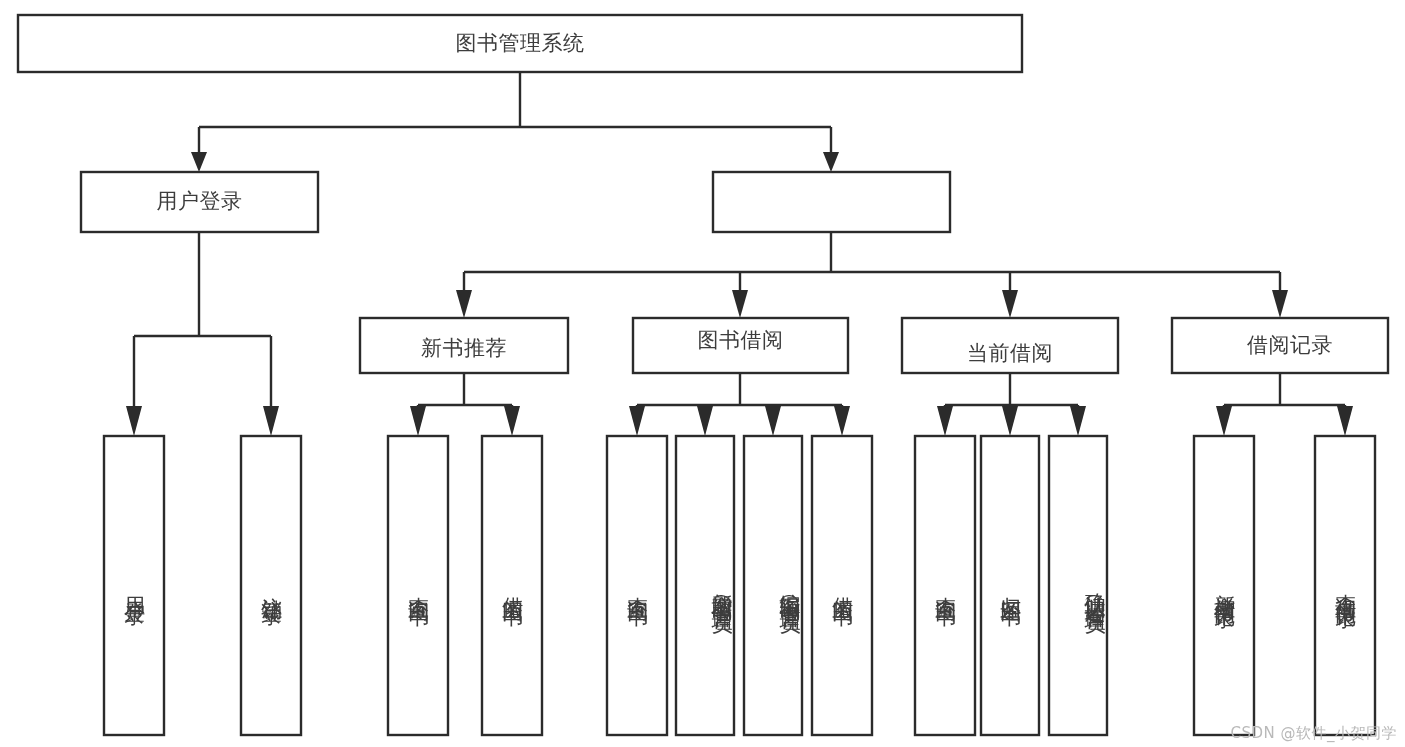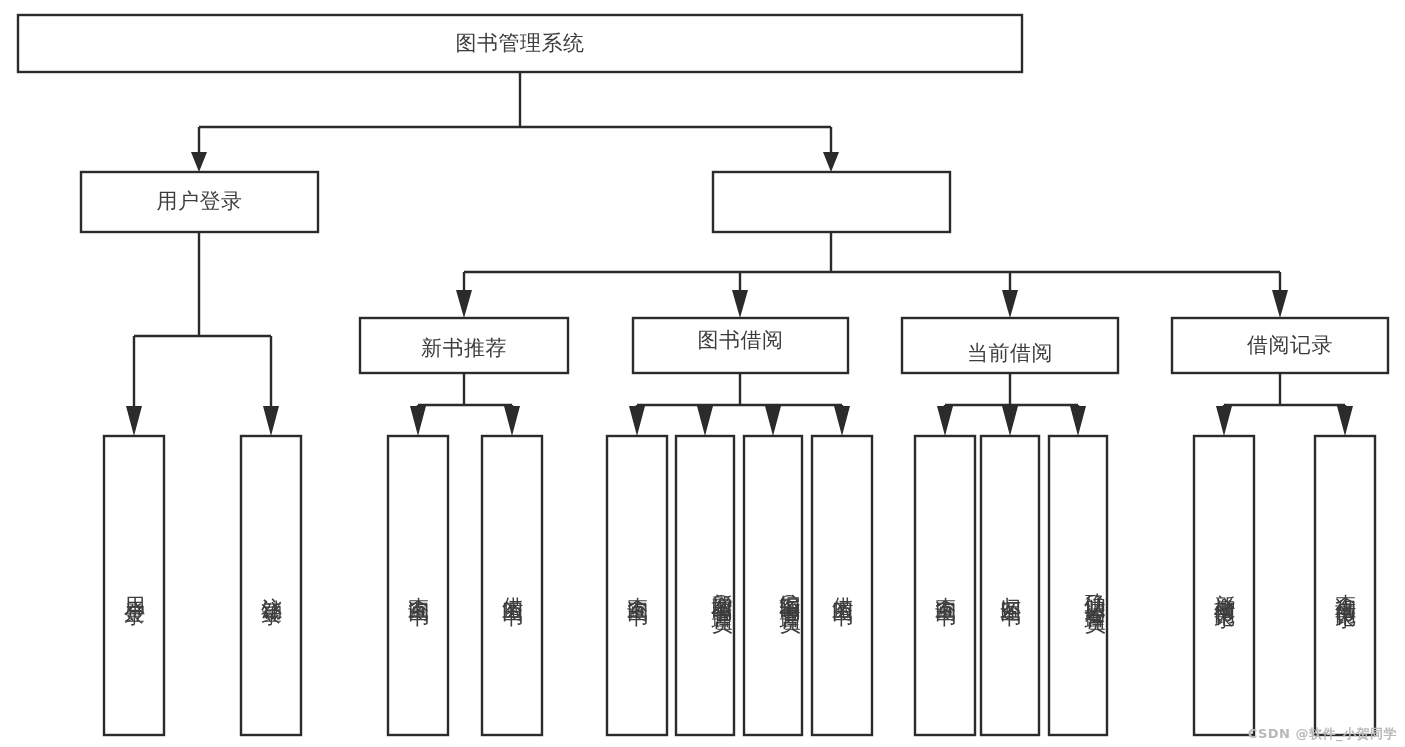--- a/index.html
+++ b/index.html
@@ -68,25 +68,24 @@
     text-orientation: upright;
     letter-spacing: 3px;
     white-space: nowrap;
     pointer-events: none;
   }
   .watermark {
     position: absolute;
     right: 8px;
     bottom: 4px;
     color: #b9b9b9;
-    font-size: 13px;
+    font-size: 15px;
     letter-spacing: 0.5px;
     white-space: nowrap;
     pointer-events: none;
-    font-weight: bold;
   }
 </style>
 </head>
 <body>
 
 <div id="diagram-root">
 
   <svg id="diagram-svg" viewBox="0 0 1405 747" xmlns="http://www.w3.org/2000/svg">
 
     <rect class="node-box" x="18" y="15" width="1004" height="57"></rect>

